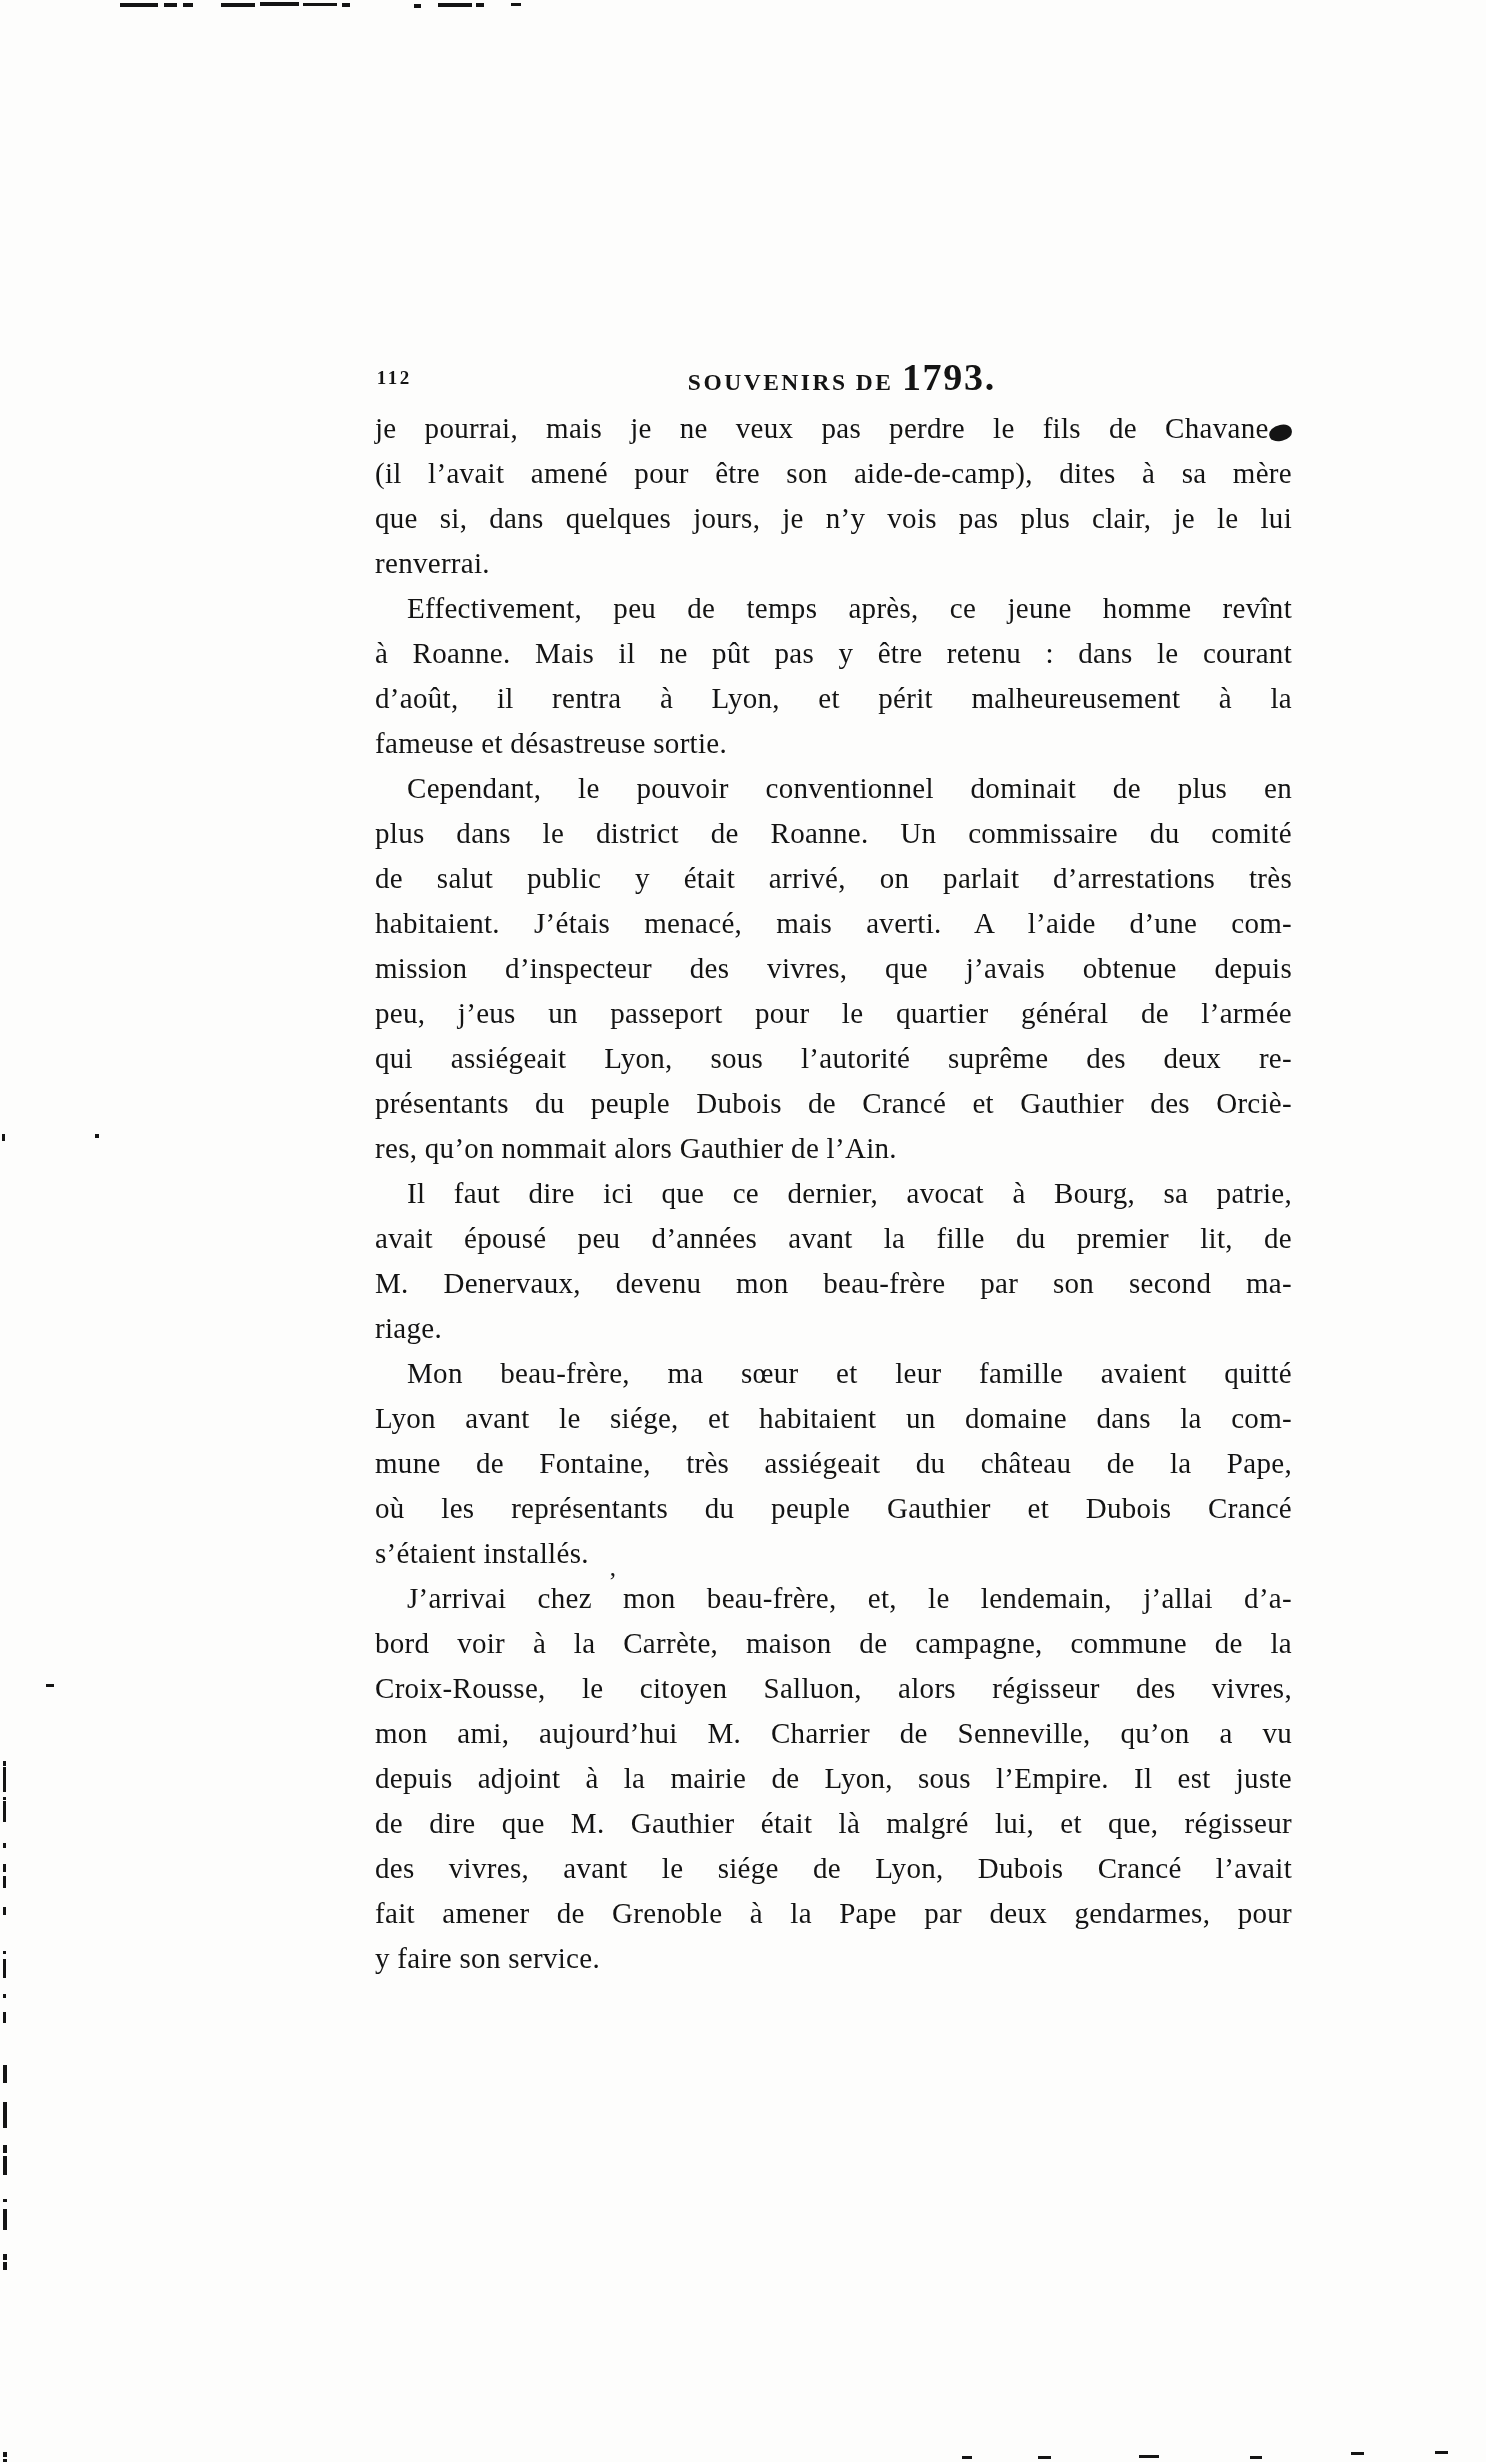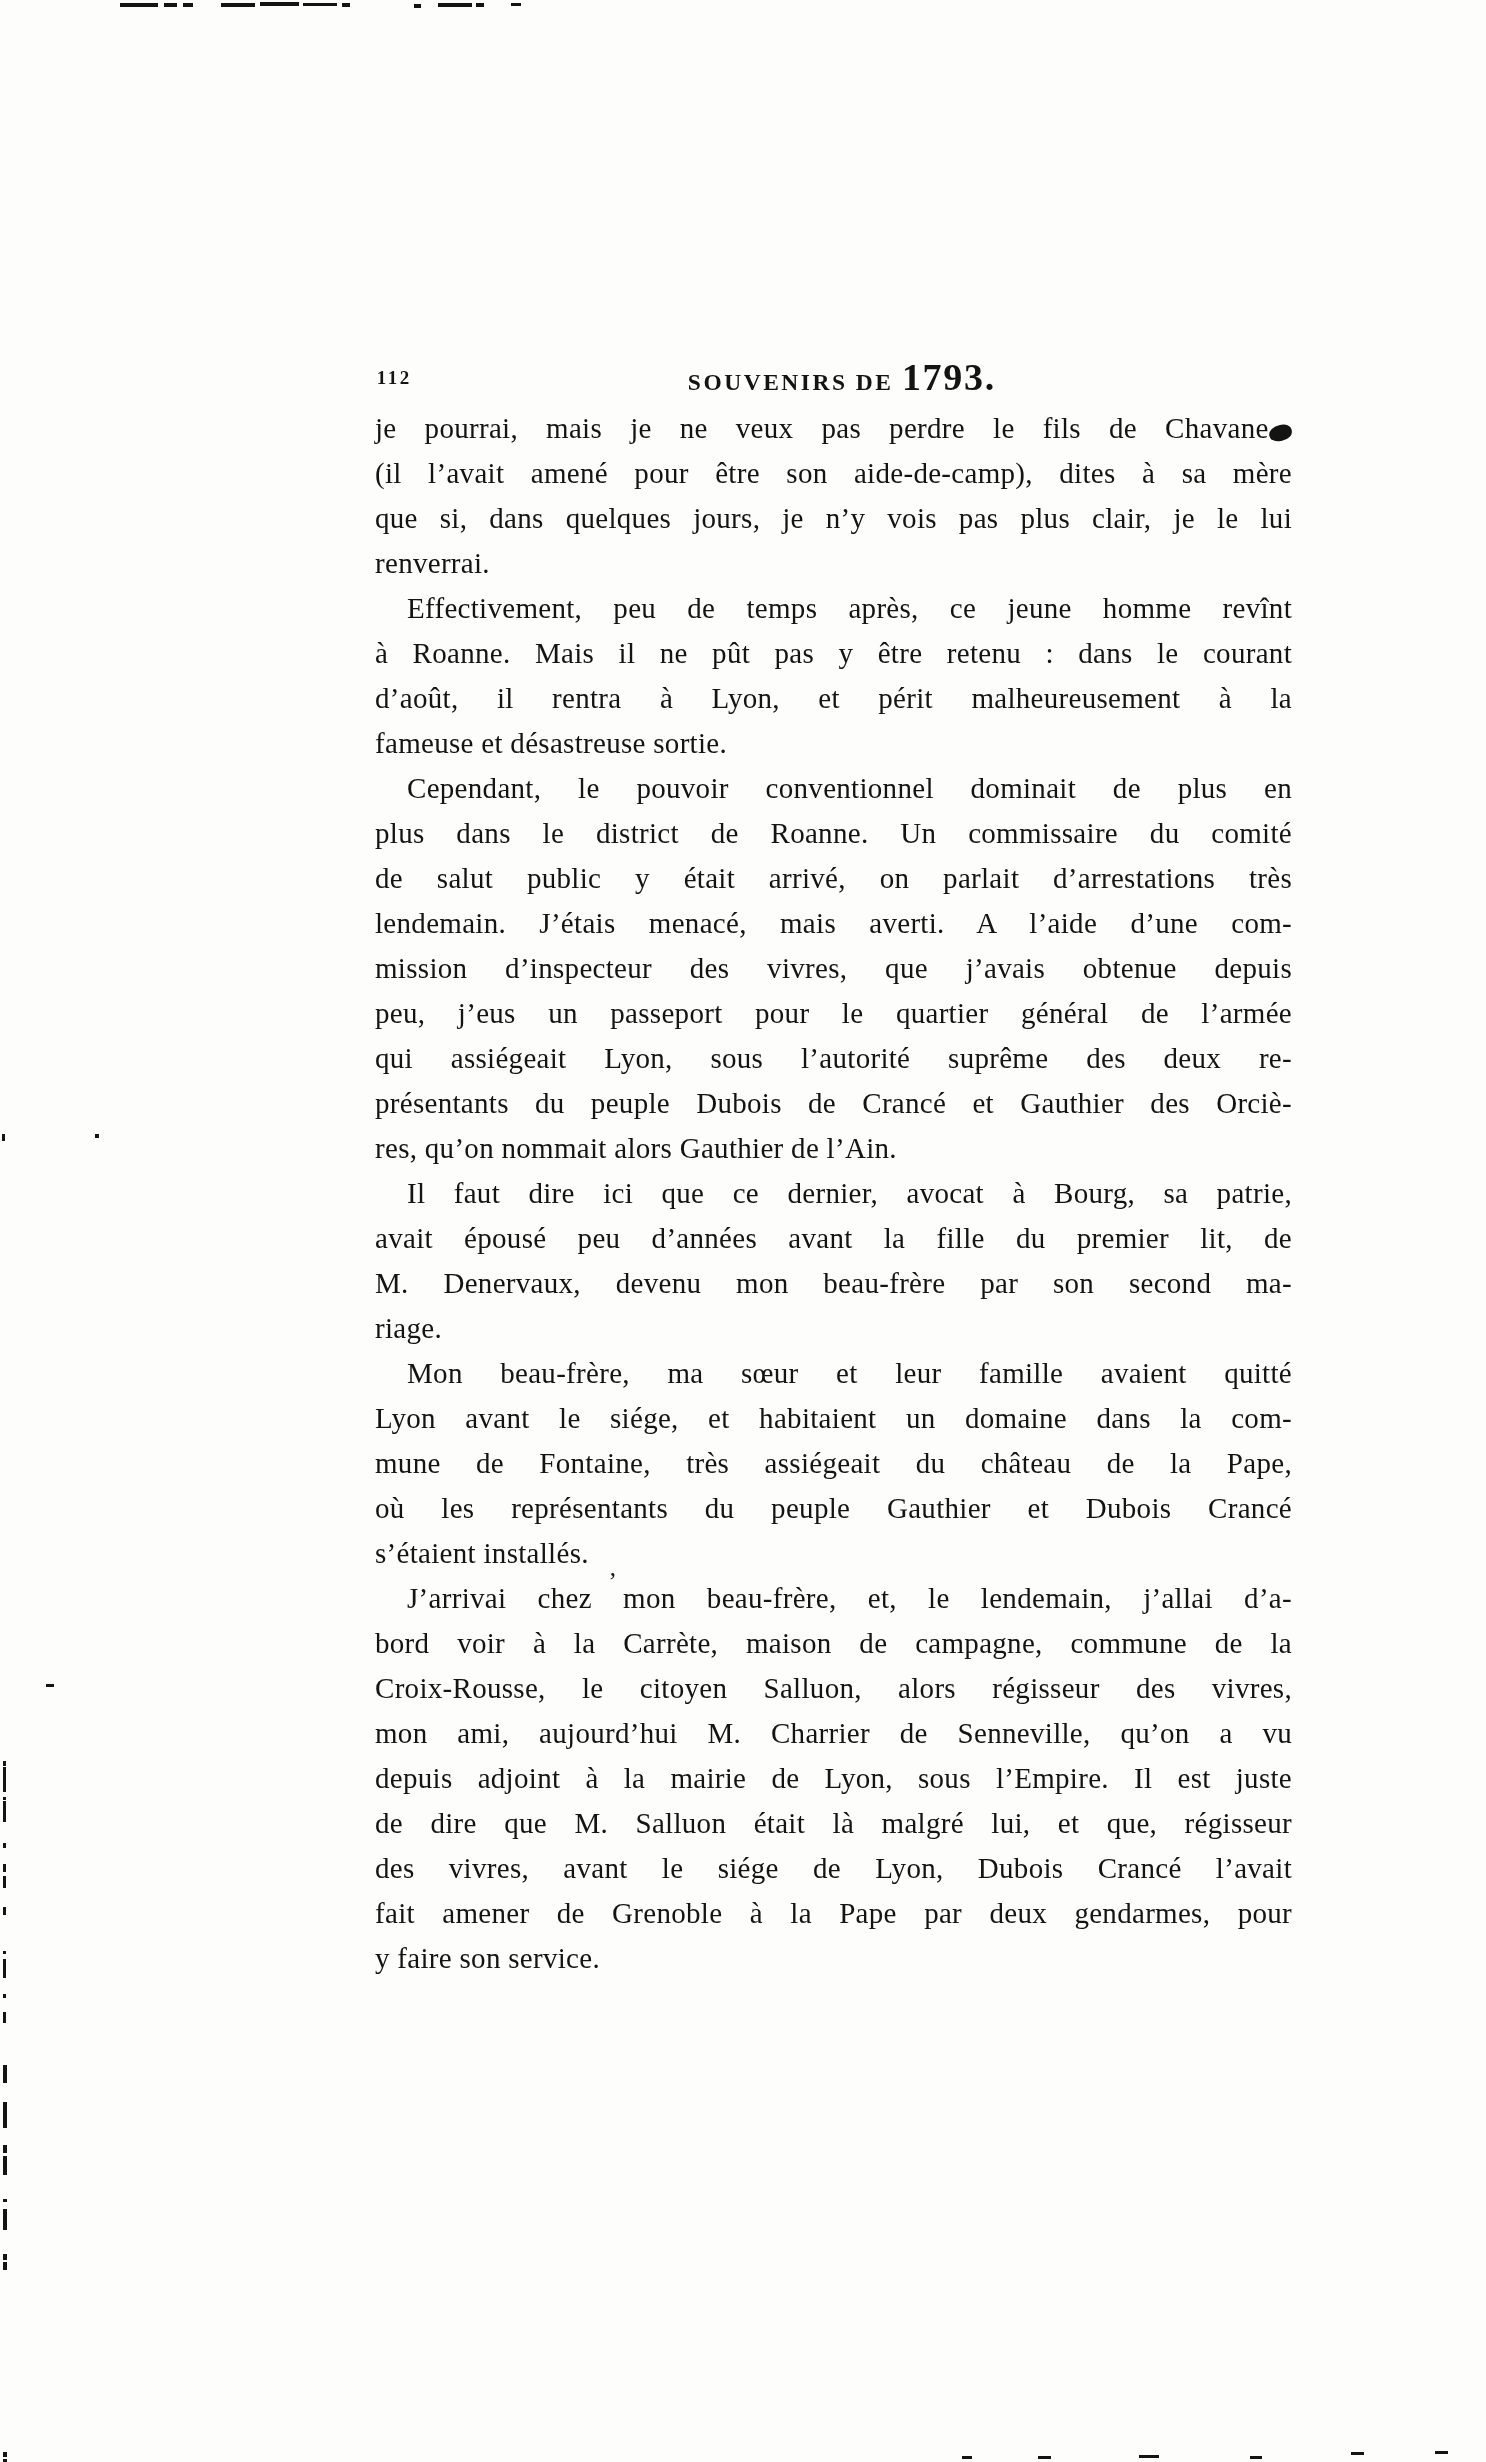--- a/index.html
+++ b/index.html
@@ -99,39 +99,39 @@
       <div class="line">(il l’avait amené pour être son  aide-de-camp), dites à sa mère</div>
       <div class="line">que si, dans quelques jours, je n’y vois pas plus clair, je le lui</div>
       <div class="line para-last">renverrai.</div>
       <div class="line indent">Effectivement, peu de temps après, ce jeune homme revînt</div>
       <div class="line">à Roanne. Mais il ne pût pas y être retenu : dans le courant</div>
       <div class="line">d’août, il rentra à Lyon, et périt malheureusement à la</div>
       <div class="line para-last">fameuse et désastreuse sortie.</div>
       <div class="line indent">Cependant, le pouvoir conventionnel dominait de plus en</div>
       <div class="line">plus dans le district de Roanne. Un commissaire du comité</div>
       <div class="line">de salut public y était arrivé, on parlait d’arrestations très</div>
-      <div class="line">lendemain. J’étais menacé, mais averti. A l’aide d’une com-</div>
+      <div class="line">habitaient. J’étais menacé, mais averti. A l’aide d’une com-</div>
       <div class="line">mission d’inspecteur des vivres, que j’avais obtenue depuis</div>
       <div class="line">peu, j’eus un passeport pour le quartier général de l’armée</div>
       <div class="line">qui assiégeait Lyon, sous l’autorité suprême des deux re-</div>
       <div class="line">présentants du peuple Dubois de Crancé et Gauthier des Orciè-</div>
       <div class="line para-last">res, qu’on nommait alors Gauthier de l’Ain.</div>
       <div class="line indent">Il faut dire ici que ce dernier, avocat à Bourg, sa patrie,</div>
       <div class="line">avait épousé peu d’années avant la fille du premier lit, de</div>
       <div class="line">M. Denervaux, devenu mon beau-frère par son second ma-</div>
       <div class="line para-last">riage.</div>
       <div class="line indent">Mon beau-frère, ma sœur et leur famille avaient quitté</div>
       <div class="line">Lyon avant le siége, et habitaient un domaine dans la com-</div>
       <div class="line">mune de Fontaine, très assiégeait du château de la Pape,</div>
       <div class="line">où les représentants du peuple Gauthier et Dubois Crancé</div>
       <div class="line para-last">s’étaient installés. <span class="stray-mark">,</span></div>
       <div class="line indent">J’arrivai chez  mon beau-frère, et, le lendemain, j’allai d’a-</div>
       <div class="line">bord voir à la Carrète, maison de campagne, commune de la</div>
       <div class="line">Croix-Rousse, le citoyen Salluon, alors régisseur des vivres,</div>
       <div class="line">mon ami, aujourd’hui M. Charrier de Senneville, qu’on a vu</div>
       <div class="line">depuis adjoint à la mairie de Lyon, sous l’Empire. Il est juste</div>
-      <div class="line">de dire que M. Salluon était là malgré lui, et que, régisseur</div>
+      <div class="line">de dire que M. Gauthier était là malgré lui, et que, régisseur</div>
       <div class="line">des vivres, avant le siége de Lyon, Dubois Crancé l’avait</div>
       <div class="line">fait amener de Grenoble à la Pape par deux gendarmes, pour</div>
       <div class="line para-last">y faire son service.</div>
     </div>
 </div>
 
 
 </body></html>

